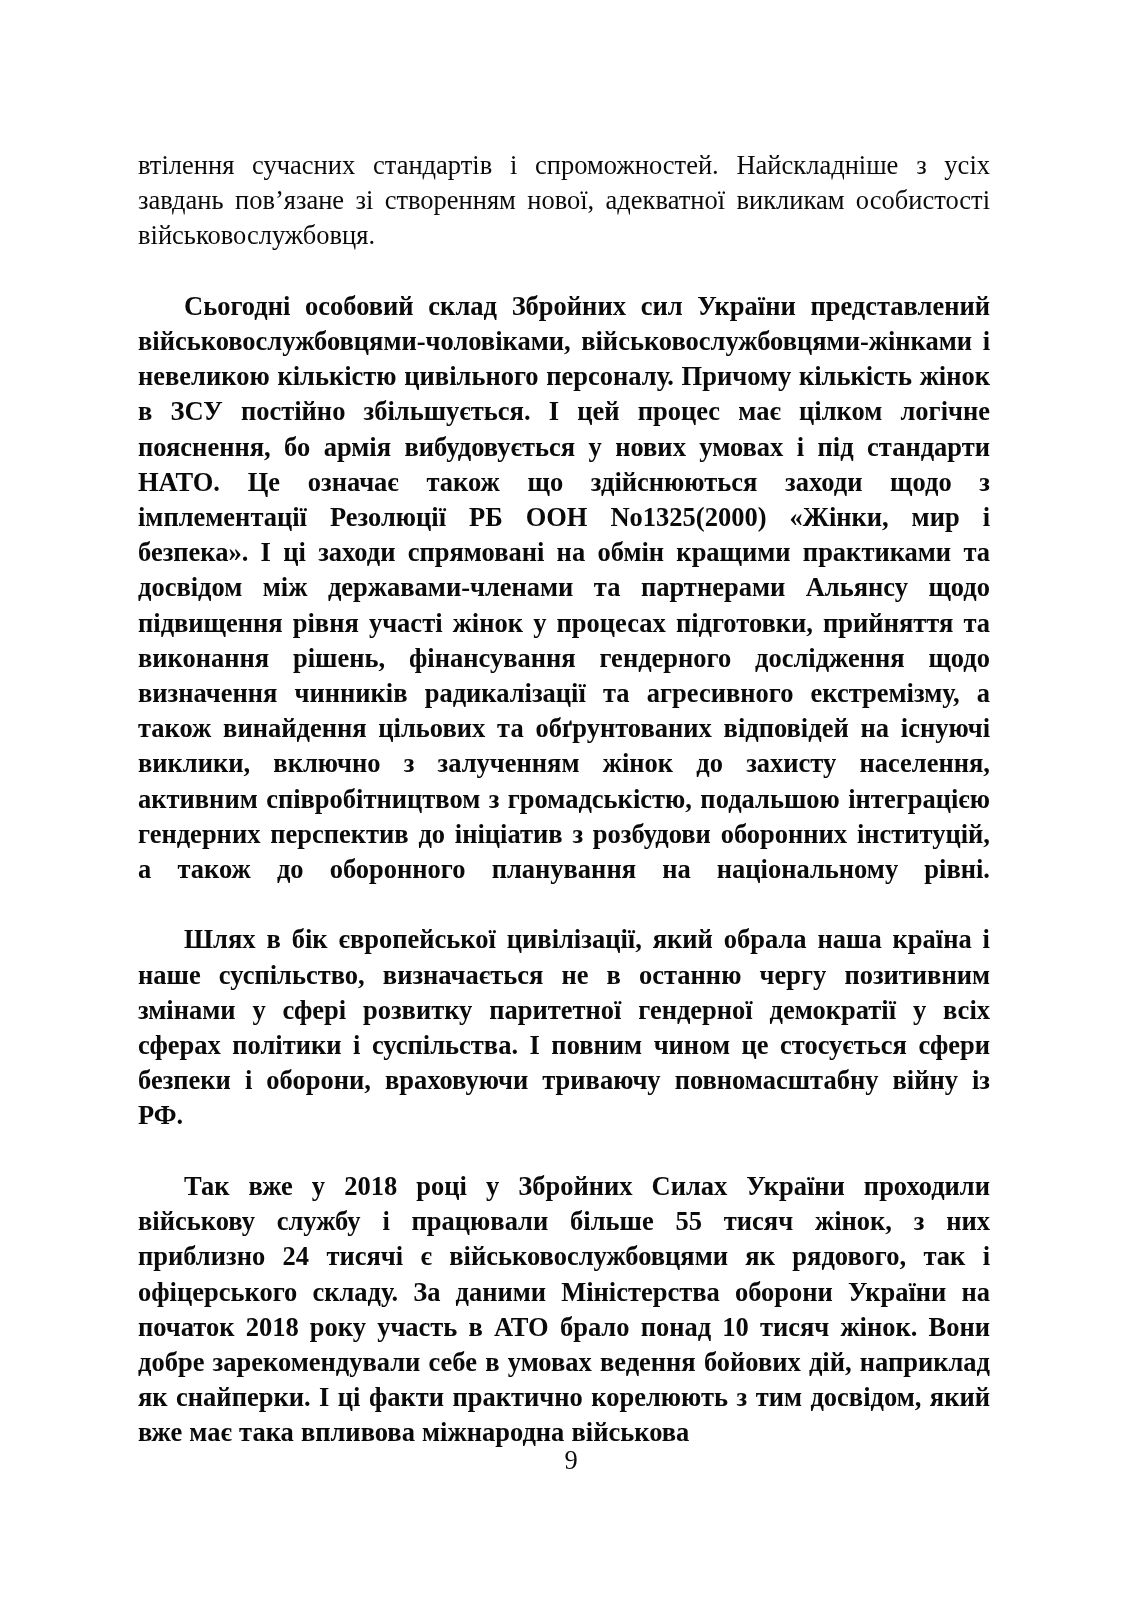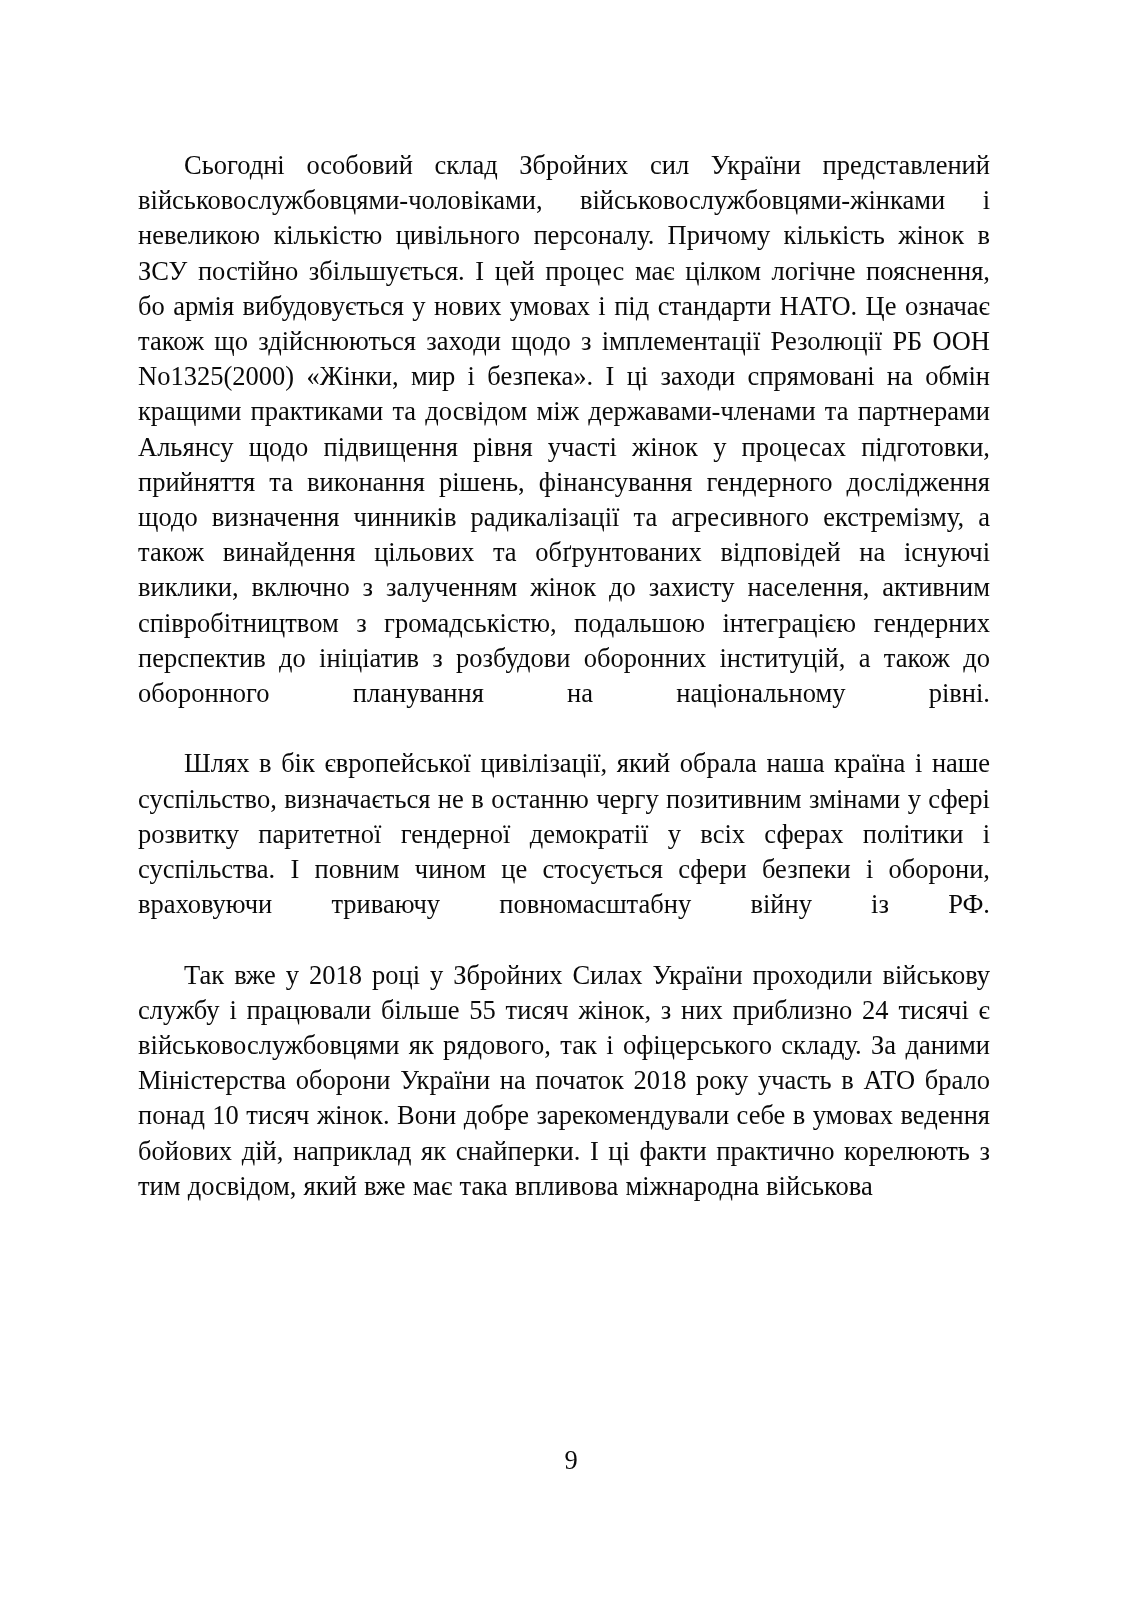--- a/index.html
+++ b/index.html
@@ -37,20 +37,21 @@
     hyphens: none;
     word-spacing: 0.02em;
   }
 
   .para.indented {
     text-indent: 46px;
   }
 
   .para + .para {
     margin-top: 0;
+    font-weight: bold;
   }
 
   
   .para::after {
     content: "";
     display: inline-block;
     width: 100%;
   }
   .para.no-stretch::after {
     display: none;
@@ -67,20 +68,21 @@
     color: #0a0a0a;
   }
 </style>
 </head>
 <body>
 
 <div class="page">
 
   <div class="text-body">
 
+    <p class="para">втілення сучасних стандартів і спроможностей. Найскладніше з усіх завдань пов’язане зі створенням нової, адекватної викликам особистості військовослужбовця.</p>
 
     <p class="para indented">Сьогодні особовий склад Збройних сил України представлений військовослужбовцями-чоловіками, військовослужбовцями-жінками і невеликою кількістю цивільного персоналу. Причому кількість жінок в ЗСУ постійно збільшується. І цей процес має цілком логічне пояснення, бо армія вибудовується у нових умовах і під стандарти НАТО. Це означає також що здійснюються заходи щодо з імплементації Резолюції РБ ООН No1325(2000) «Жінки, мир і безпека». І ці заходи спрямовані на обмін кращими практиками та досвідом між державами-членами та партнерами Альянсу щодо підвищення рівня участі жінок у процесах підготовки, прийняття та виконання рішень, фінансування гендерного дослідження щодо визначення чинників радикалізації та агресивного екстремізму, а також винайдення цільових та обґрунтованих відповідей на існуючі виклики, включно з залученням жінок до захисту населення, активним співробітництвом з громадськістю, подальшою інтеграцією гендерних перспектив до ініціатив з розбудови оборонних інституцій, а також до оборонного планування на національному рівні.</p>
 
     <p class="para indented">Шлях в бік європейської цивілізації, який обрала наша країна і наше суспільство, визначається не в останню чергу позитивним змінами у сфері розвитку паритетної гендерної демократії у всіх сферах політики і суспільства. І повним чином це стосується сфери безпеки і оборони, враховуючи триваючу повномасштабну війну із РФ.</p>
 
     <p class="para indented no-stretch">Так вже у 2018 році у Збройних Силах України проходили військову службу і працювали більше 55 тисяч жінок, з них приблизно 24 тисячі є військовослужбовцями як рядового, так і офіцерського складу. За даними Міністерства оборони України на початок 2018 року участь в АТО брало понад 10 тисяч жінок. Вони добре зарекомендували себе в умовах ведення бойових дій, наприклад як снайперки. І ці факти практично корелюють з тим досвідом, який вже має така впливова міжнародна військова</p>
 
   </div>
 
   <div class="page-number">9</div>

